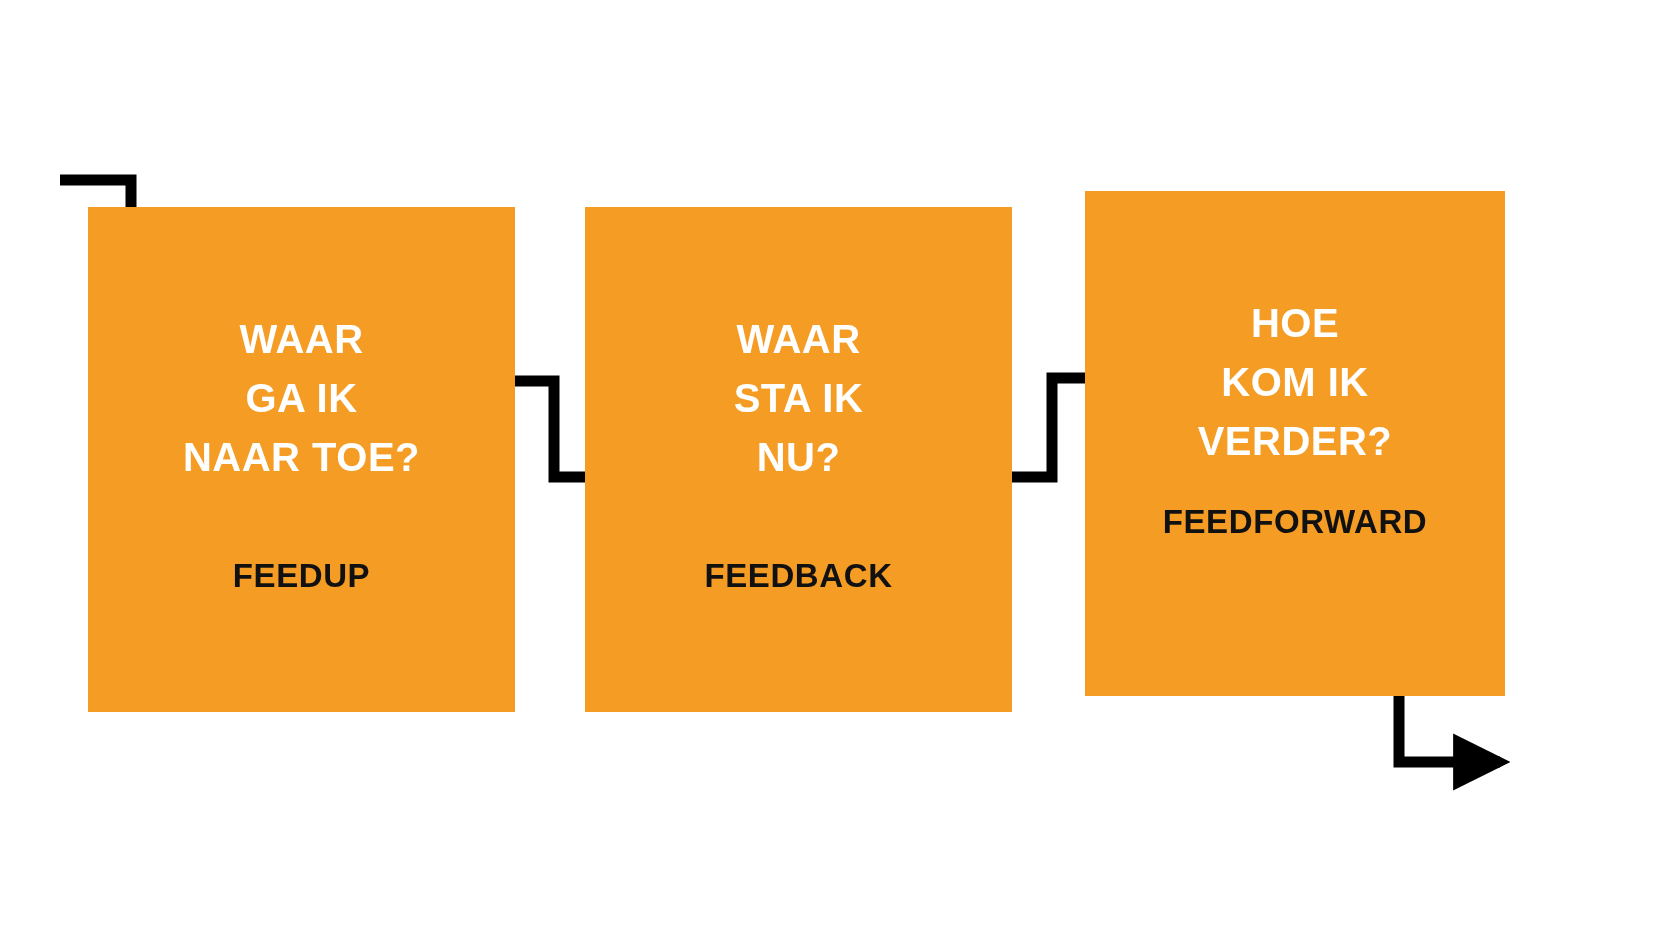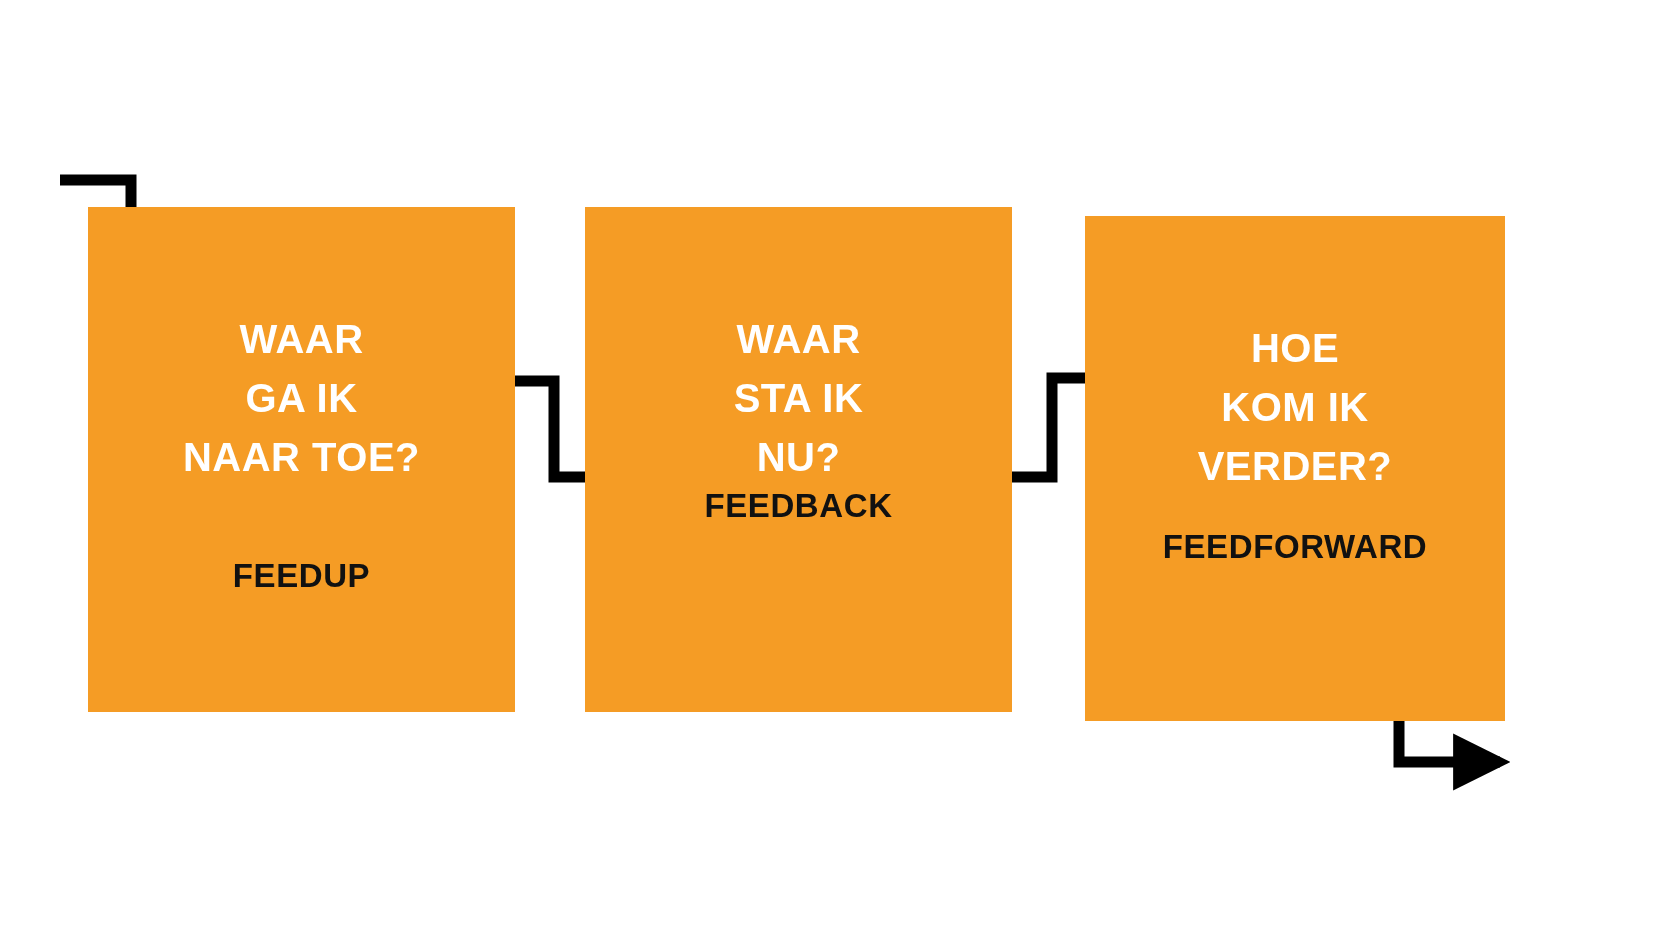--- a/index.html
+++ b/index.html
@@ -52,28 +52,28 @@
     color: #111111;
     font-weight: bold;
     font-size: 33px;
     letter-spacing: 0.6px;
     padding: 0 6px;
     box-sizing: border-box;
   }
   
   #box-feedup   { left: 88px;   top: 207px; width: 427px; height: 505px; }
   #box-feedback { left: 585px;  top: 207px; width: 427px; height: 505px; }
-  #box-feedforward { left: 1085px; top: 216px; width: 420px; height: 505px; }
+  #box-feedforward { left: 1085px; top: 191px; width: 420px; height: 505px; }
 
   #box-feedup .box-question   { margin-top: 103px; }
   #box-feedback .box-question { margin-top: 103px; }
   #box-feedforward .box-question { margin-top: 103px; }
 
   #box-feedup .box-label   { margin-top: 70px; }
-  #box-feedback .box-label { }
+  #box-feedback .box-label { margin-top: 70px; }
   #box-feedforward .box-label { margin-top: 32px; }
 </style>
 </head>
 <body>
 
 <div id="canvas">
 
   <svg id="arrow-layer" viewBox="0 0 1680 945" width="1680" height="945" xmlns="http://www.w3.org/2000/svg">
     <defs>
       <marker id="arrowhead" viewBox="0 0 10 10" refX="8.2" refY="5" markerWidth="5.2" markerHeight="5.2" orient="auto-start-reverse">

